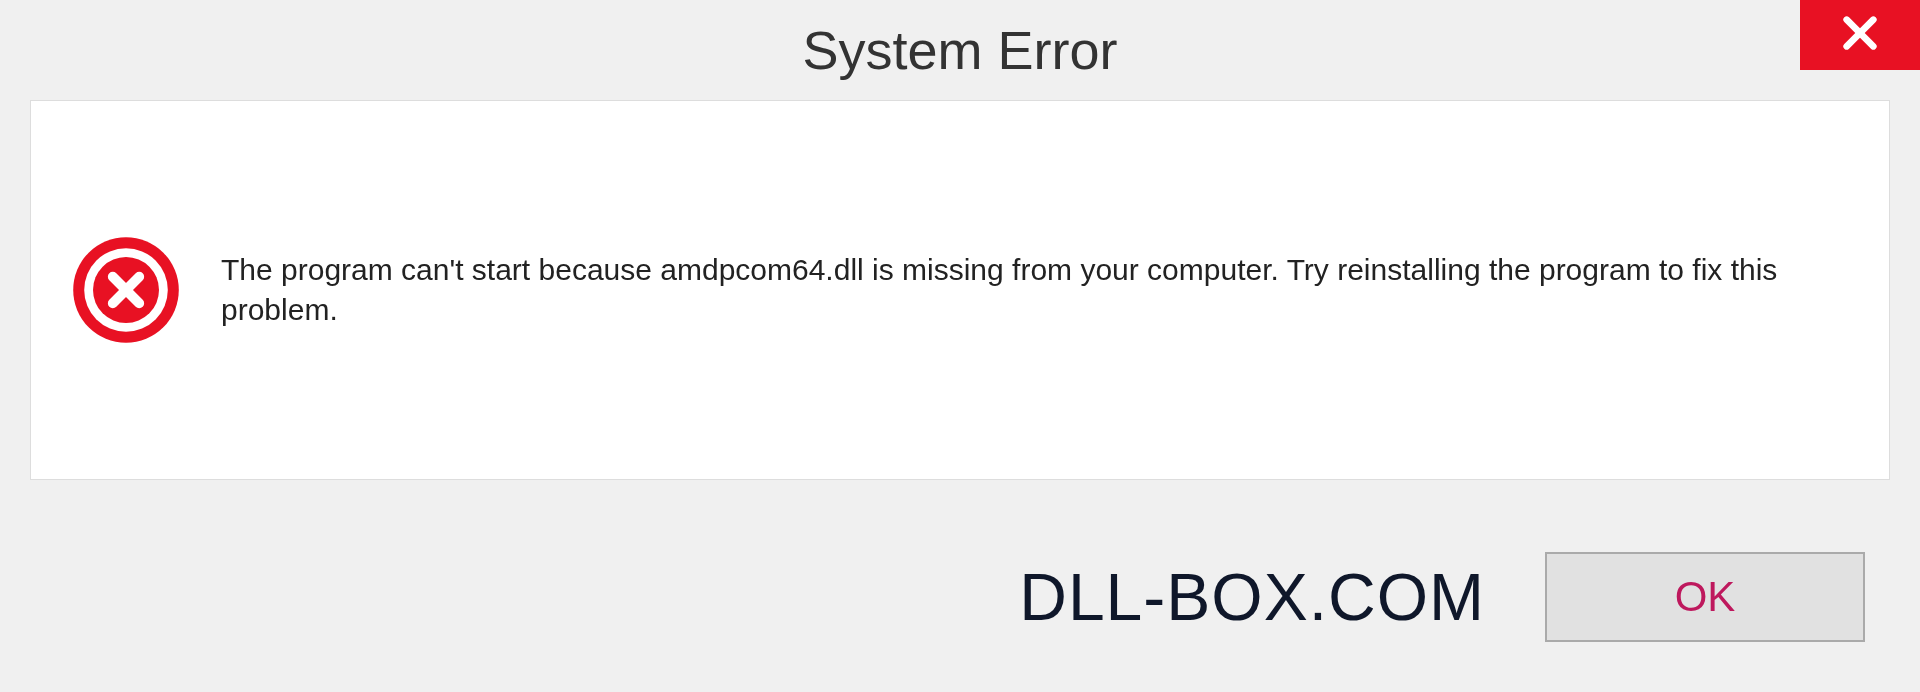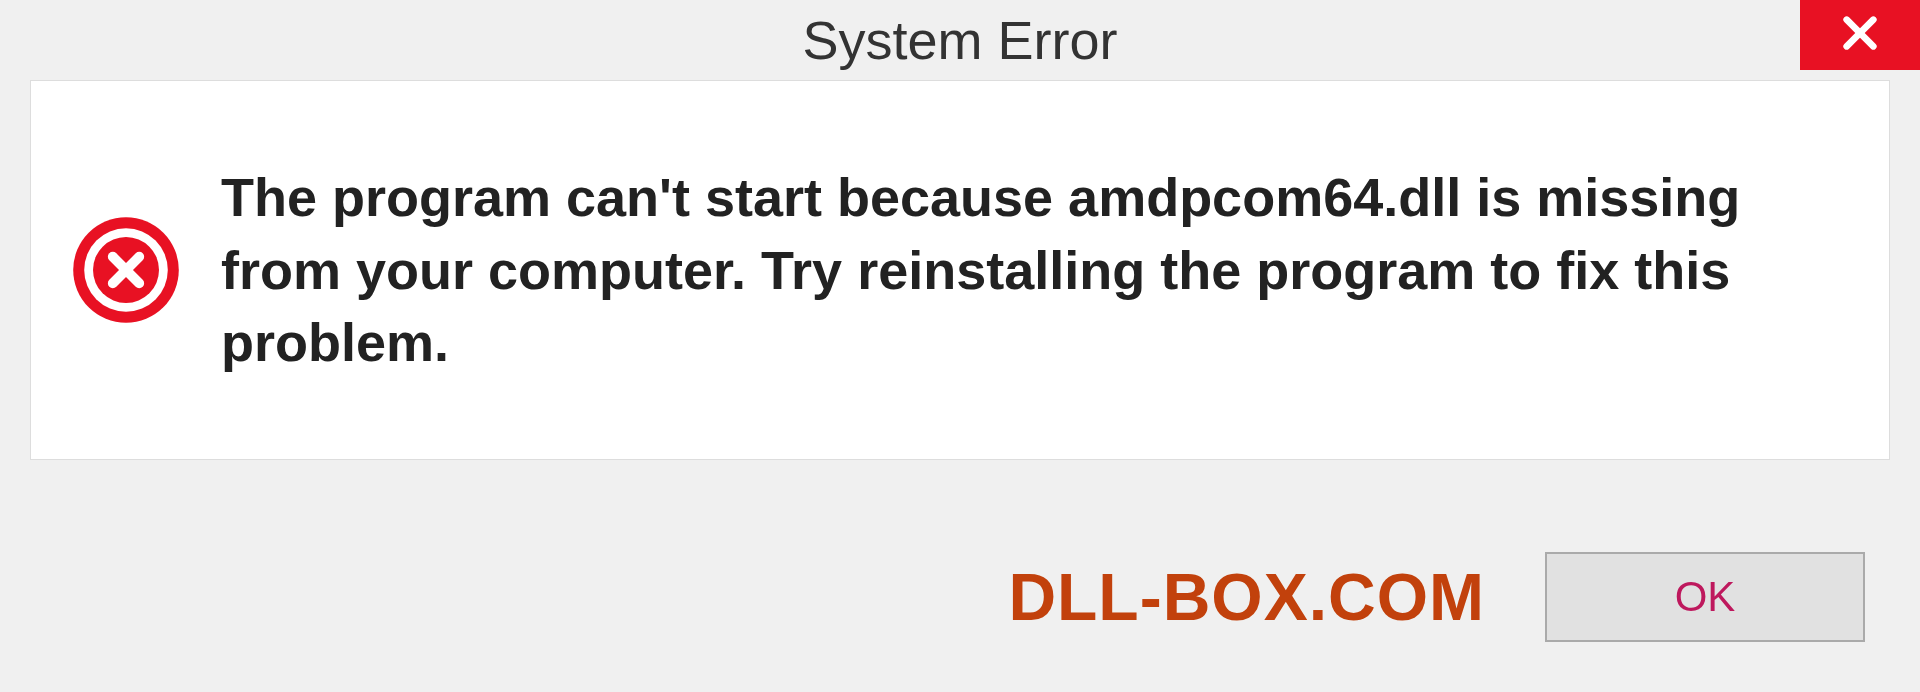--- a/index.html
+++ b/index.html
@@ -10,21 +10,21 @@
     body {
       width: 1920px;
       height: 692px;
       background: #f0f0f0;
       font-family: 'Segoe UI', Tahoma, Arial, sans-serif;
       position: relative;
       overflow: hidden;
     }
     .titlebar {
       position: relative;
-      height: 80px;
+      height: 100px;
       display: flex;
       align-items: center;
       justify-content: center;
     }
     .title {
       font-size: 54px;
       color: #333;
       font-weight: 400;
     }
     .close-btn {
@@ -52,41 +52,41 @@
       align-items: center;
       padding: 0 40px;
     }
     .error-icon {
       flex-shrink: 0;
       width: 110px;
       height: 110px;
       margin-right: 40px;
     }
     .message {
-      font-size: 54px;
+      font-size: 30px;
       line-height: 1.35;
       color: #222;
-      font-weight: 700;
+      font-weight: 400;
     }
     .footer {
       position: absolute;
       bottom: 0;
       left: 0;
       right: 0;
       height: 190px;
       display: flex;
       align-items: center;
       justify-content: flex-end;
       padding: 0 55px;
       gap: 60px;
     }
     .watermark {
       font-size: 66px;
-      font-weight: 700;
-      color: #c2410c;
+      font-weight: 400;
+      color: #0f172a;
       letter-spacing: 1px;
       font-family: Arial, sans-serif;
     }
     .ok-btn {
       width: 320px;
       height: 90px;
       background: #e1e1e1;
       border: 2px solid #aaa;
       font-size: 42px;
       color: #be185d;

